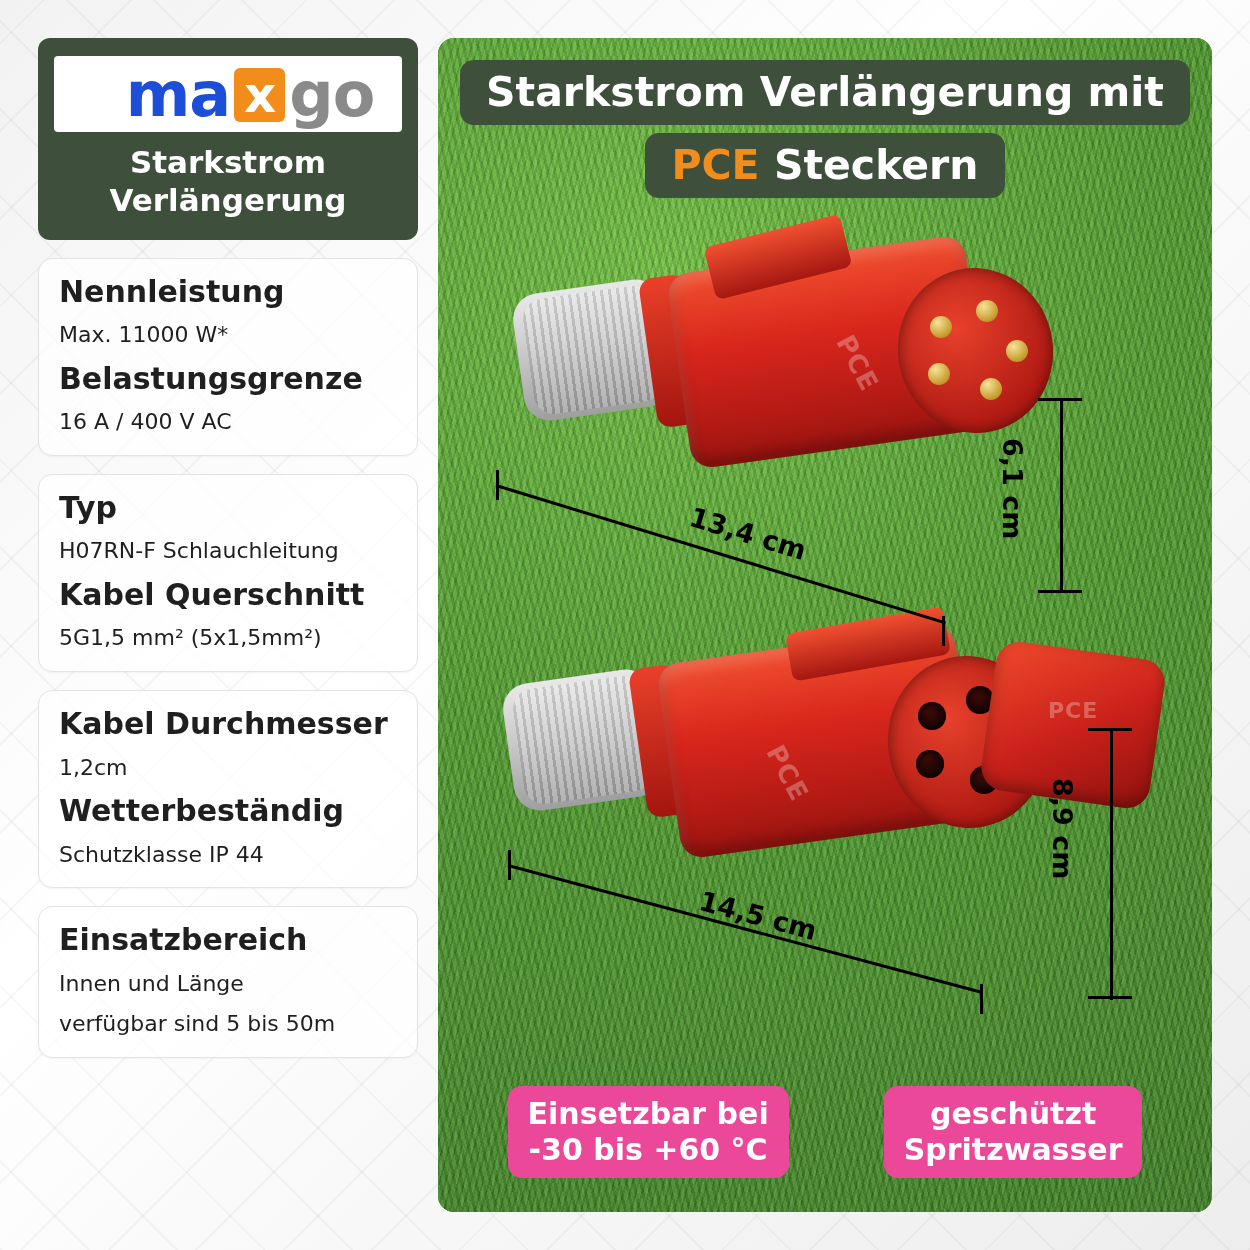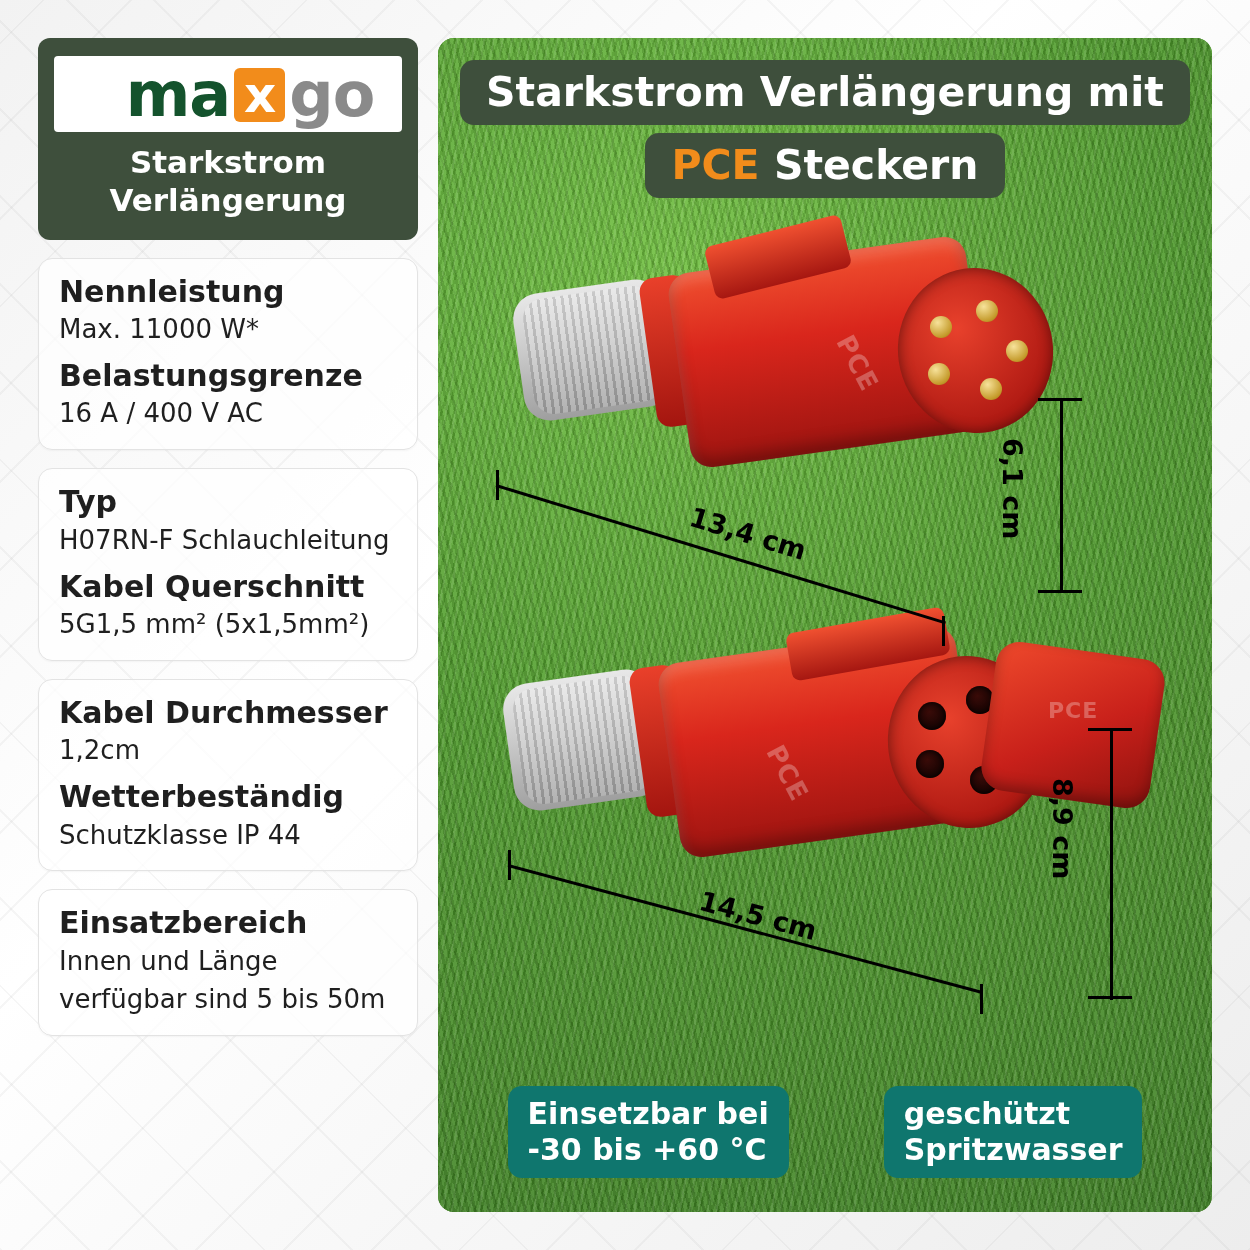--- a/index.html
+++ b/index.html
@@ -35,21 +35,21 @@
     padding:18px 16px 20px;
     text-align:center;
   }
   .logo{
     background:#ffffff;
     border-radius:4px;
     padding:8px 6px 6px;
     display:flex;justify-content:center;align-items:center;
     letter-spacing:-1px;
   }
-  .logo .l-max{color:#14532d;font-size:62px;font-weight:bold;line-height:1;margin-left:44px;}
+  .logo .l-max{color:#1d4ed8;font-size:62px;font-weight:bold;line-height:1;margin-left:44px;}
   .logo .l-x{
     background:#f28c1b;color:#ffffff;font-size:50px;font-weight:bold;
     line-height:1;padding:2px 10px;border-radius:6px;margin:0 4px;
     display:inline-block;
   }
   .logo .l-go{color:#8a8a8a;font-size:62px;font-weight:bold;line-height:1;text-align:right;}
   .brand-sub{
     color:#ffffff;font-size:31px;font-weight:bold;line-height:1.22;margin-top:12px;
   }
 
@@ -57,21 +57,21 @@
     background:rgba(255,255,255,0.72);
     border:1px solid #e3e3e3;
     border-radius:14px;
     padding:16px 20px 18px;
     box-shadow:0 1px 2px rgba(0,0,0,0.04);
   }
   .spec-title{
     font-size:30px;font-weight:bold;color:#1f1f1f;line-height:1.15;margin:0 0 2px;
   }
   .spec-val{
-    font-size:26px;color:#1f1f1f;line-height:1.3;margin:4px 0 0;
+    font-size:22px;color:#1f1f1f;line-height:1.3;margin:12px 0 0;
   }
   .spec-note{
     font-size:15px;color:#2a2a2a;line-height:1.3;margin:2px 0 0;
   }
 
   
   .right{
     position:absolute;left:438px;top:38px;width:774px;height:1174px;
     border-radius:16px;overflow:hidden;
     background:#4e8f2a;
@@ -100,22 +100,23 @@
     text-align:center;white-space:nowrap;
   }
   .pill .accent{color:#f28c1b;}
 
   .badges{
     position:absolute;left:0;right:0;bottom:34px;
     display:flex;justify-content:space-around;align-items:flex-end;z-index:5;
     padding:0 22px;box-sizing:border-box;
   }
   .badge{
-    background:#0f766e;color:#ffffff;border-radius:14px;
+    background:#ec4899;color:#ffffff;border-radius:14px;
     padding:10px 20px;font-size:30px;font-weight:bold;line-height:1.2;
+    text-align:center;
   }
 
   
   .plug{position:absolute;z-index:3;}
   .plug .grip{
     position:absolute;border-radius:26px;
     background:linear-gradient(180deg,#e8e8e8 0%,#c9c9c9 45%,#9e9e9e 100%);
   }
   .plug .grip:after{
     content:"";position:absolute;inset:6px 10px;border-radius:20px;

